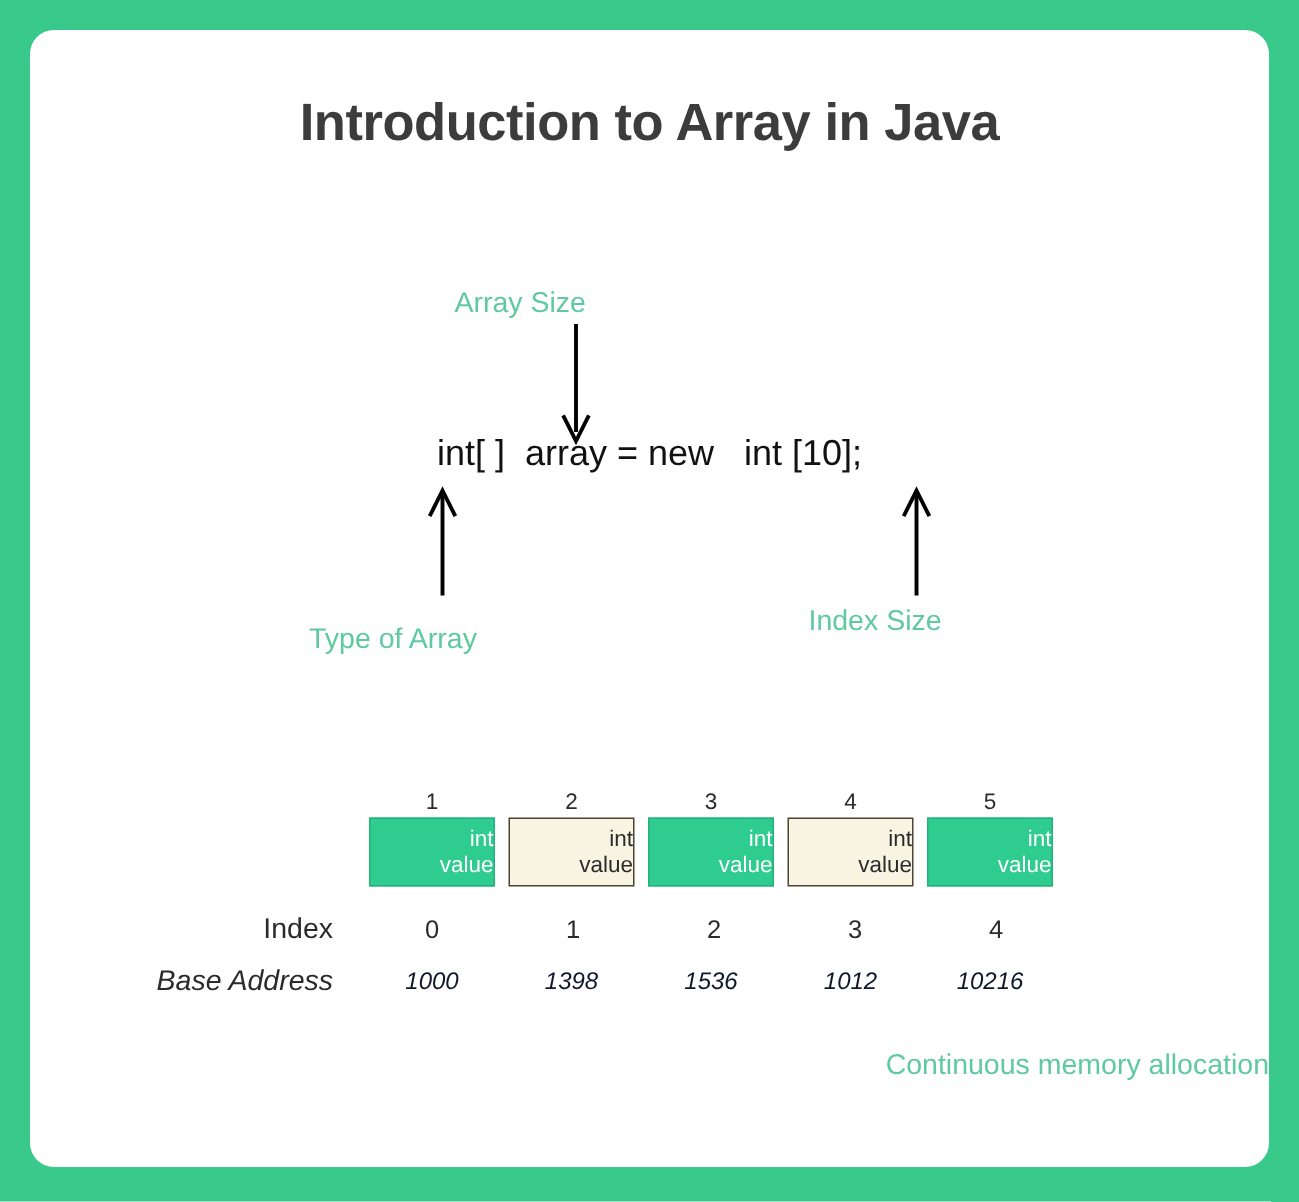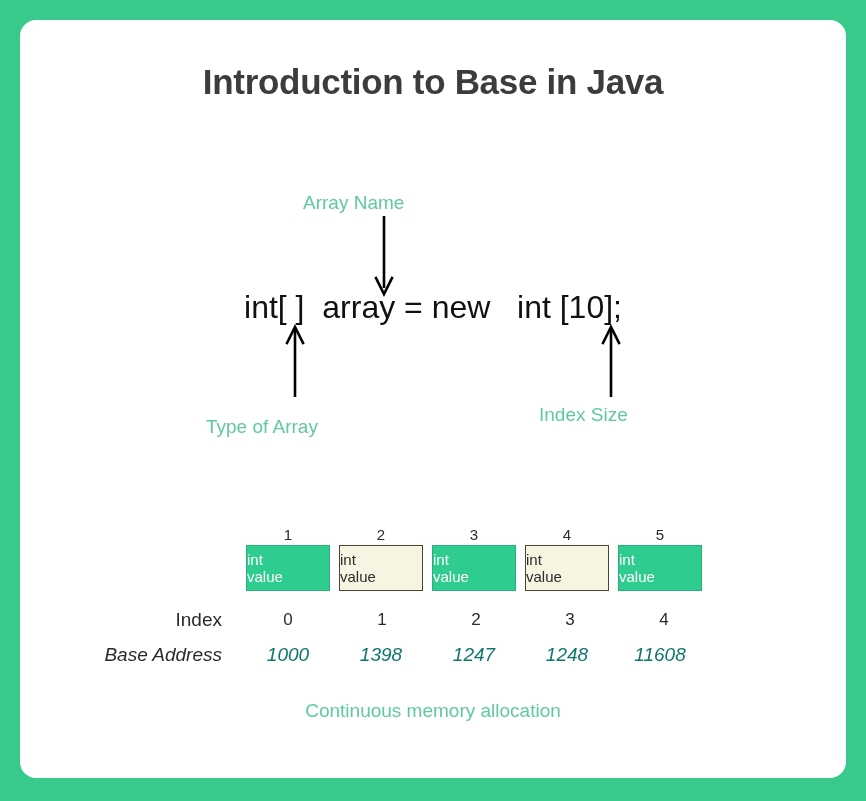--- a/index.html
+++ b/index.html
@@ -65,21 +65,21 @@
   #arrow-array-name { left: 344px; top: 196px; }
   #arrow-type-array { left: 255px; top: 305px; }
   #arrow-array-size { left: 571px; top: 305px; }
 
   #code-line {
     position: absolute;
     left: 0;
     top: 269px;
     width: 826px;
     text-align: center;
-    font-size: 32px;
+    font-size: 24px;
     color: #111111;
     white-space: pre;
   }
 
   
   #memory-section {
     position: absolute;
     left: 0;
     top: 505px;
     width: 826px;
@@ -109,21 +109,21 @@
     font-size: 15px;
     color: #2b2b2b;
     line-height: 20px;
   }
 
   
   .mem-box {
     height: 46px;
     display: flex;
     flex-direction: column;
-    align-items: flex-start;
+    align-items: flex-end;
     justify-content: center;
     font-size: 15px;
     line-height: 17px;
   }
   .mem-box.green {
     background: #2ecc8f;
     border: 1px solid #27b07b;
     color: #ffffff;
   }
   .mem-box.cream {
@@ -134,22 +134,22 @@
 
   .row-gap-index { margin-top: 19px; gap: 10px; }
   .row-gap-addr  { margin-top: 14px; font-style: italic; }
 
   .index-val {
     font-size: 17px;
     color: #2b2b2b;
     line-height: 20px;
   }
   .addr-val {
-    font-size: 19px;
-    color: #0f766e;
+    font-size: 16px;
+    color: #0f172a;
     line-height: 22px;
   }
 
   .row-heading {
     position: absolute;
     right: 100%;
     width: 200px;
     padding-right: 24px;
     text-align: right;
     color: #2b2b2b;
@@ -158,35 +158,35 @@
   #heading-index { font-size: 19px; top: 0; line-height: 20px; }
   #heading-base  { font-size: 19px; top: 0; line-height: 22px; }
 
   .heading-anchor { position: relative; }
 
   #memory-caption {
     position: absolute;
     left: 0;
     top: 175px;
     width: 826px;
-    text-align: center;
+    text-align: right;
     font-size: 19px;
     color: #5fc9a0;
   }
 </style>
 </head>
 <body>
 
 <div id="card">
 
-  <div id="page-title">Introduction to Base in Java</div>
+  <div id="page-title">Introduction to Array in Java</div>
 
   <div id="declaration-section">
 
-    <div class="callout-label" id="label-array-name">Array Name</div>
+    <div class="callout-label" id="label-array-name">Array Size</div>
 
     <svg class="arrow-svg" id="arrow-array-name" width="40" height="84">
       <line x1="20" y1="0" x2="20" y2="72" stroke="#000000" stroke-width="2.6"></line>
       <polyline points="12,62 20,78 28,62" fill="none" stroke="#000000" stroke-width="2.6" stroke-linecap="square"></polyline>
     </svg>
 
     <div id="code-line">int[ ]  array = new   int [10];</div>
 
     <svg class="arrow-svg" id="arrow-type-array" width="40" height="74">
       <line x1="20" y1="72" x2="20" y2="3" stroke="#000000" stroke-width="2.6"></line>
@@ -254,22 +254,22 @@
           <div class="mem-cell-col index-val">1</div>
           <div class="mem-cell-col index-val">2</div>
           <div class="mem-cell-col index-val">3</div>
           <div class="mem-cell-col index-val">4</div>
         </div>
 
       <div class="mem-row row-gap-addr heading-anchor" id="row-addresses">
         <div class="row-heading" id="heading-base">Base Address</div>
       <div class="mem-cell-col addr-val">1000</div>
           <div class="mem-cell-col addr-val">1398</div>
-          <div class="mem-cell-col addr-val">1247</div>
-          <div class="mem-cell-col addr-val">1248</div>
-          <div class="mem-cell-col addr-val">11608</div>
+          <div class="mem-cell-col addr-val">1536</div>
+          <div class="mem-cell-col addr-val">1012</div>
+          <div class="mem-cell-col addr-val">10216</div>
         </div>
     </div>
 
     <div id="memory-caption">Continuous memory allocation</div>
   </div>
 
 </div>
 
 </body></html>

